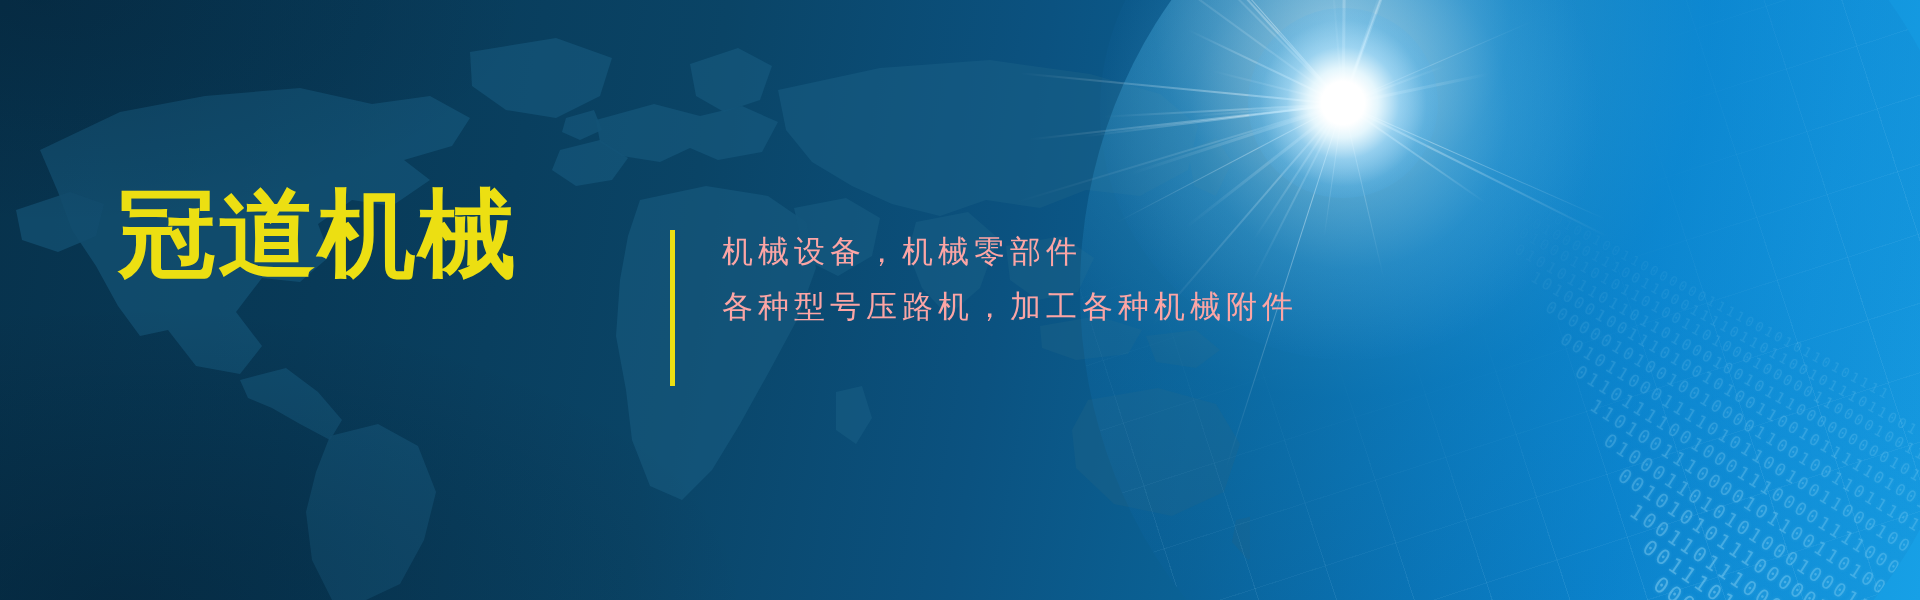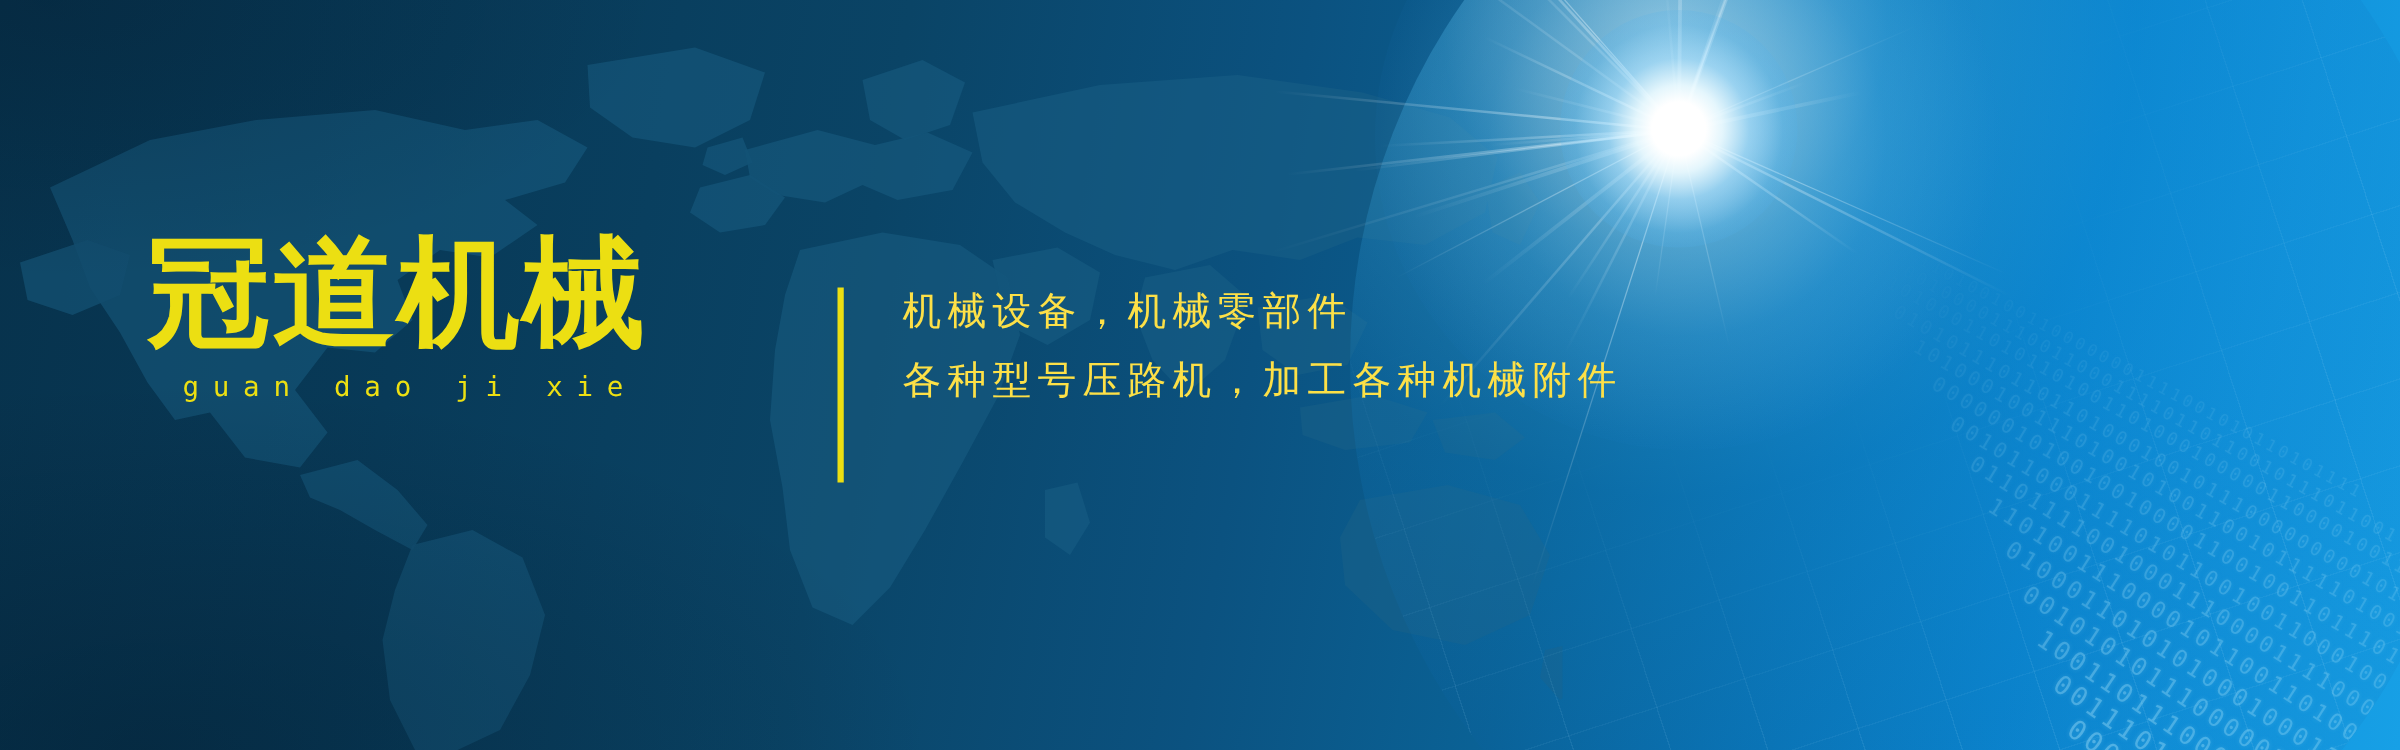--- a/index.html
+++ b/index.html
@@ -183,23 +183,23 @@
     background: #ecdf12;
   }
 
   .taglines {
     position: absolute;
     left: 722px;
     top: 236px;
     width: 640px;
   }
   .tagline {
-    font-family: Liberation Mono, monospace;
+    font-family: Liberation Serif, serif;
     font-size: 31px;
-    color: #fde047;
+    color: #fca5a5;
     letter-spacing: 5px;
     white-space: nowrap;
     line-height: 1;
   }
   .tagline + .tagline { margin-top: 24px; }
 
   
   .vignette {
     position: absolute;
     inset: 0;
@@ -327,21 +327,20 @@
     </div>
   <div class="flare-glow"></div>
   <div class="flare-core"></div>
 
   <div class="vignette"></div>
 
   <div class="content">
 
     <div class="logo-block">
       <div class="logo-cn">冠道机械</div>
-      <div class="logo-py">guan dao ji xie</div>
     </div>
 
     <div class="divider"></div>
 
     <div class="taglines">
       <div class="tagline">机械设备，机械零部件</div>
       <div class="tagline">各种型号压路机，加工各种机械附件</div>
     </div>
 
   </div>

